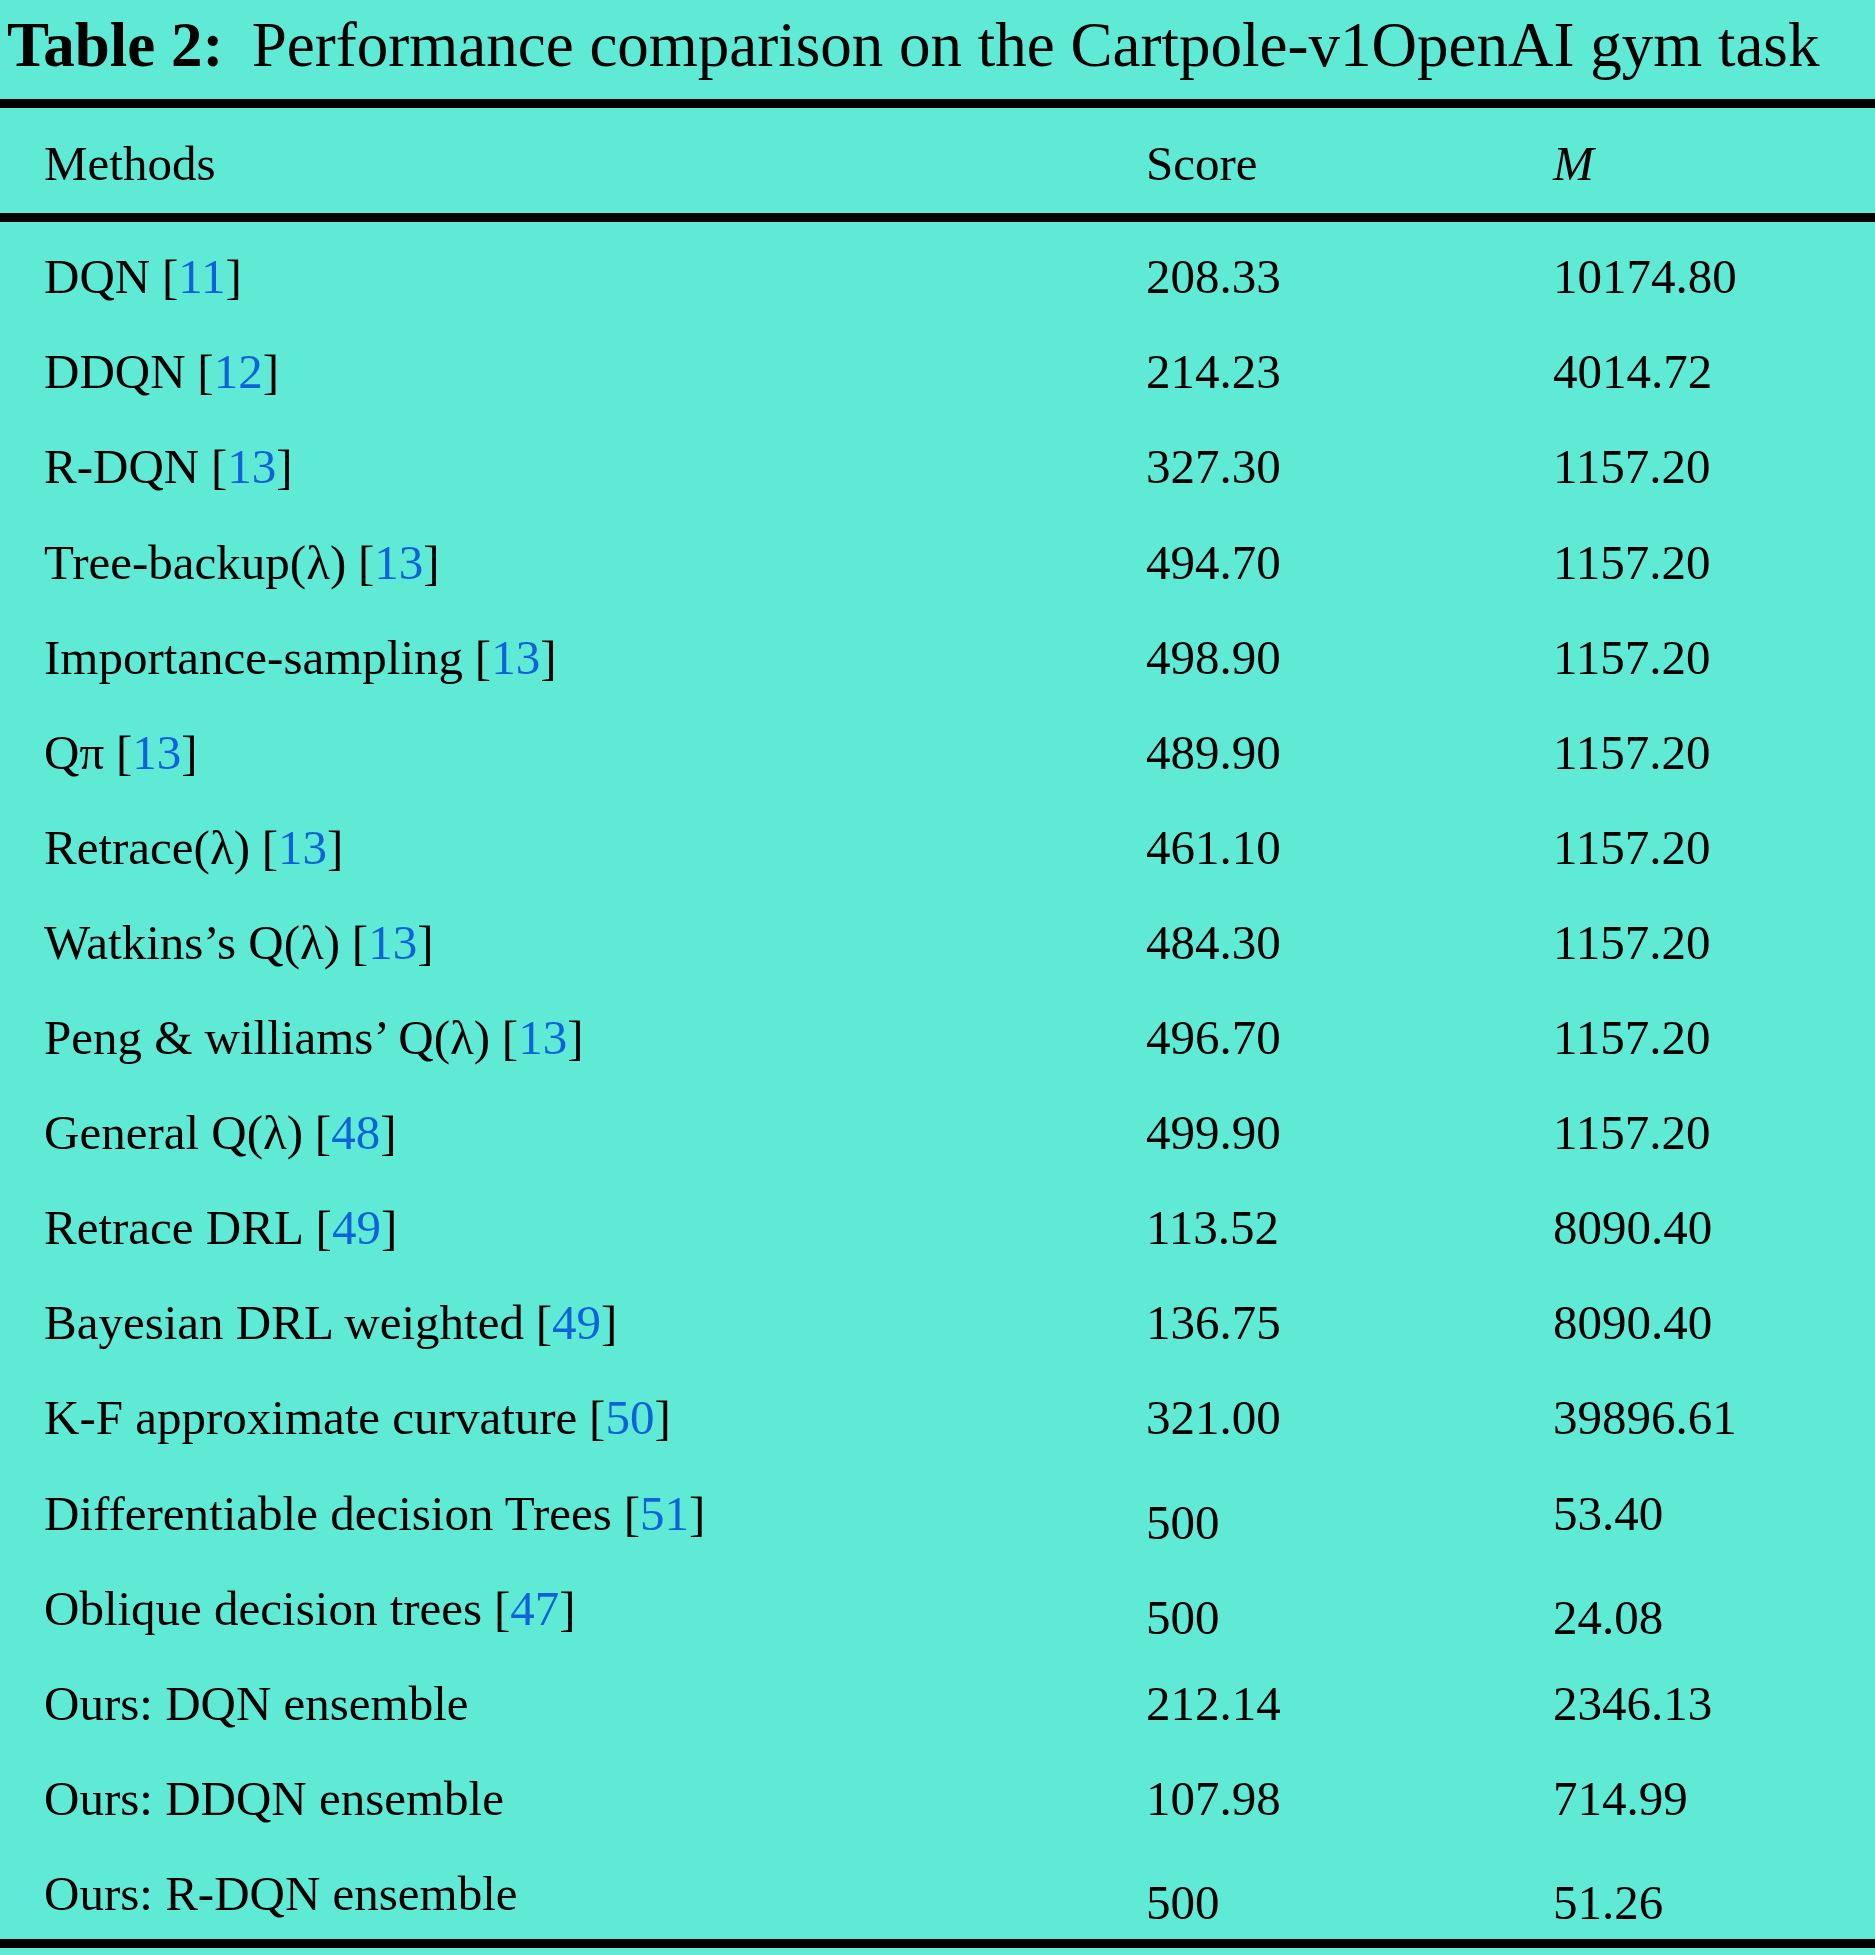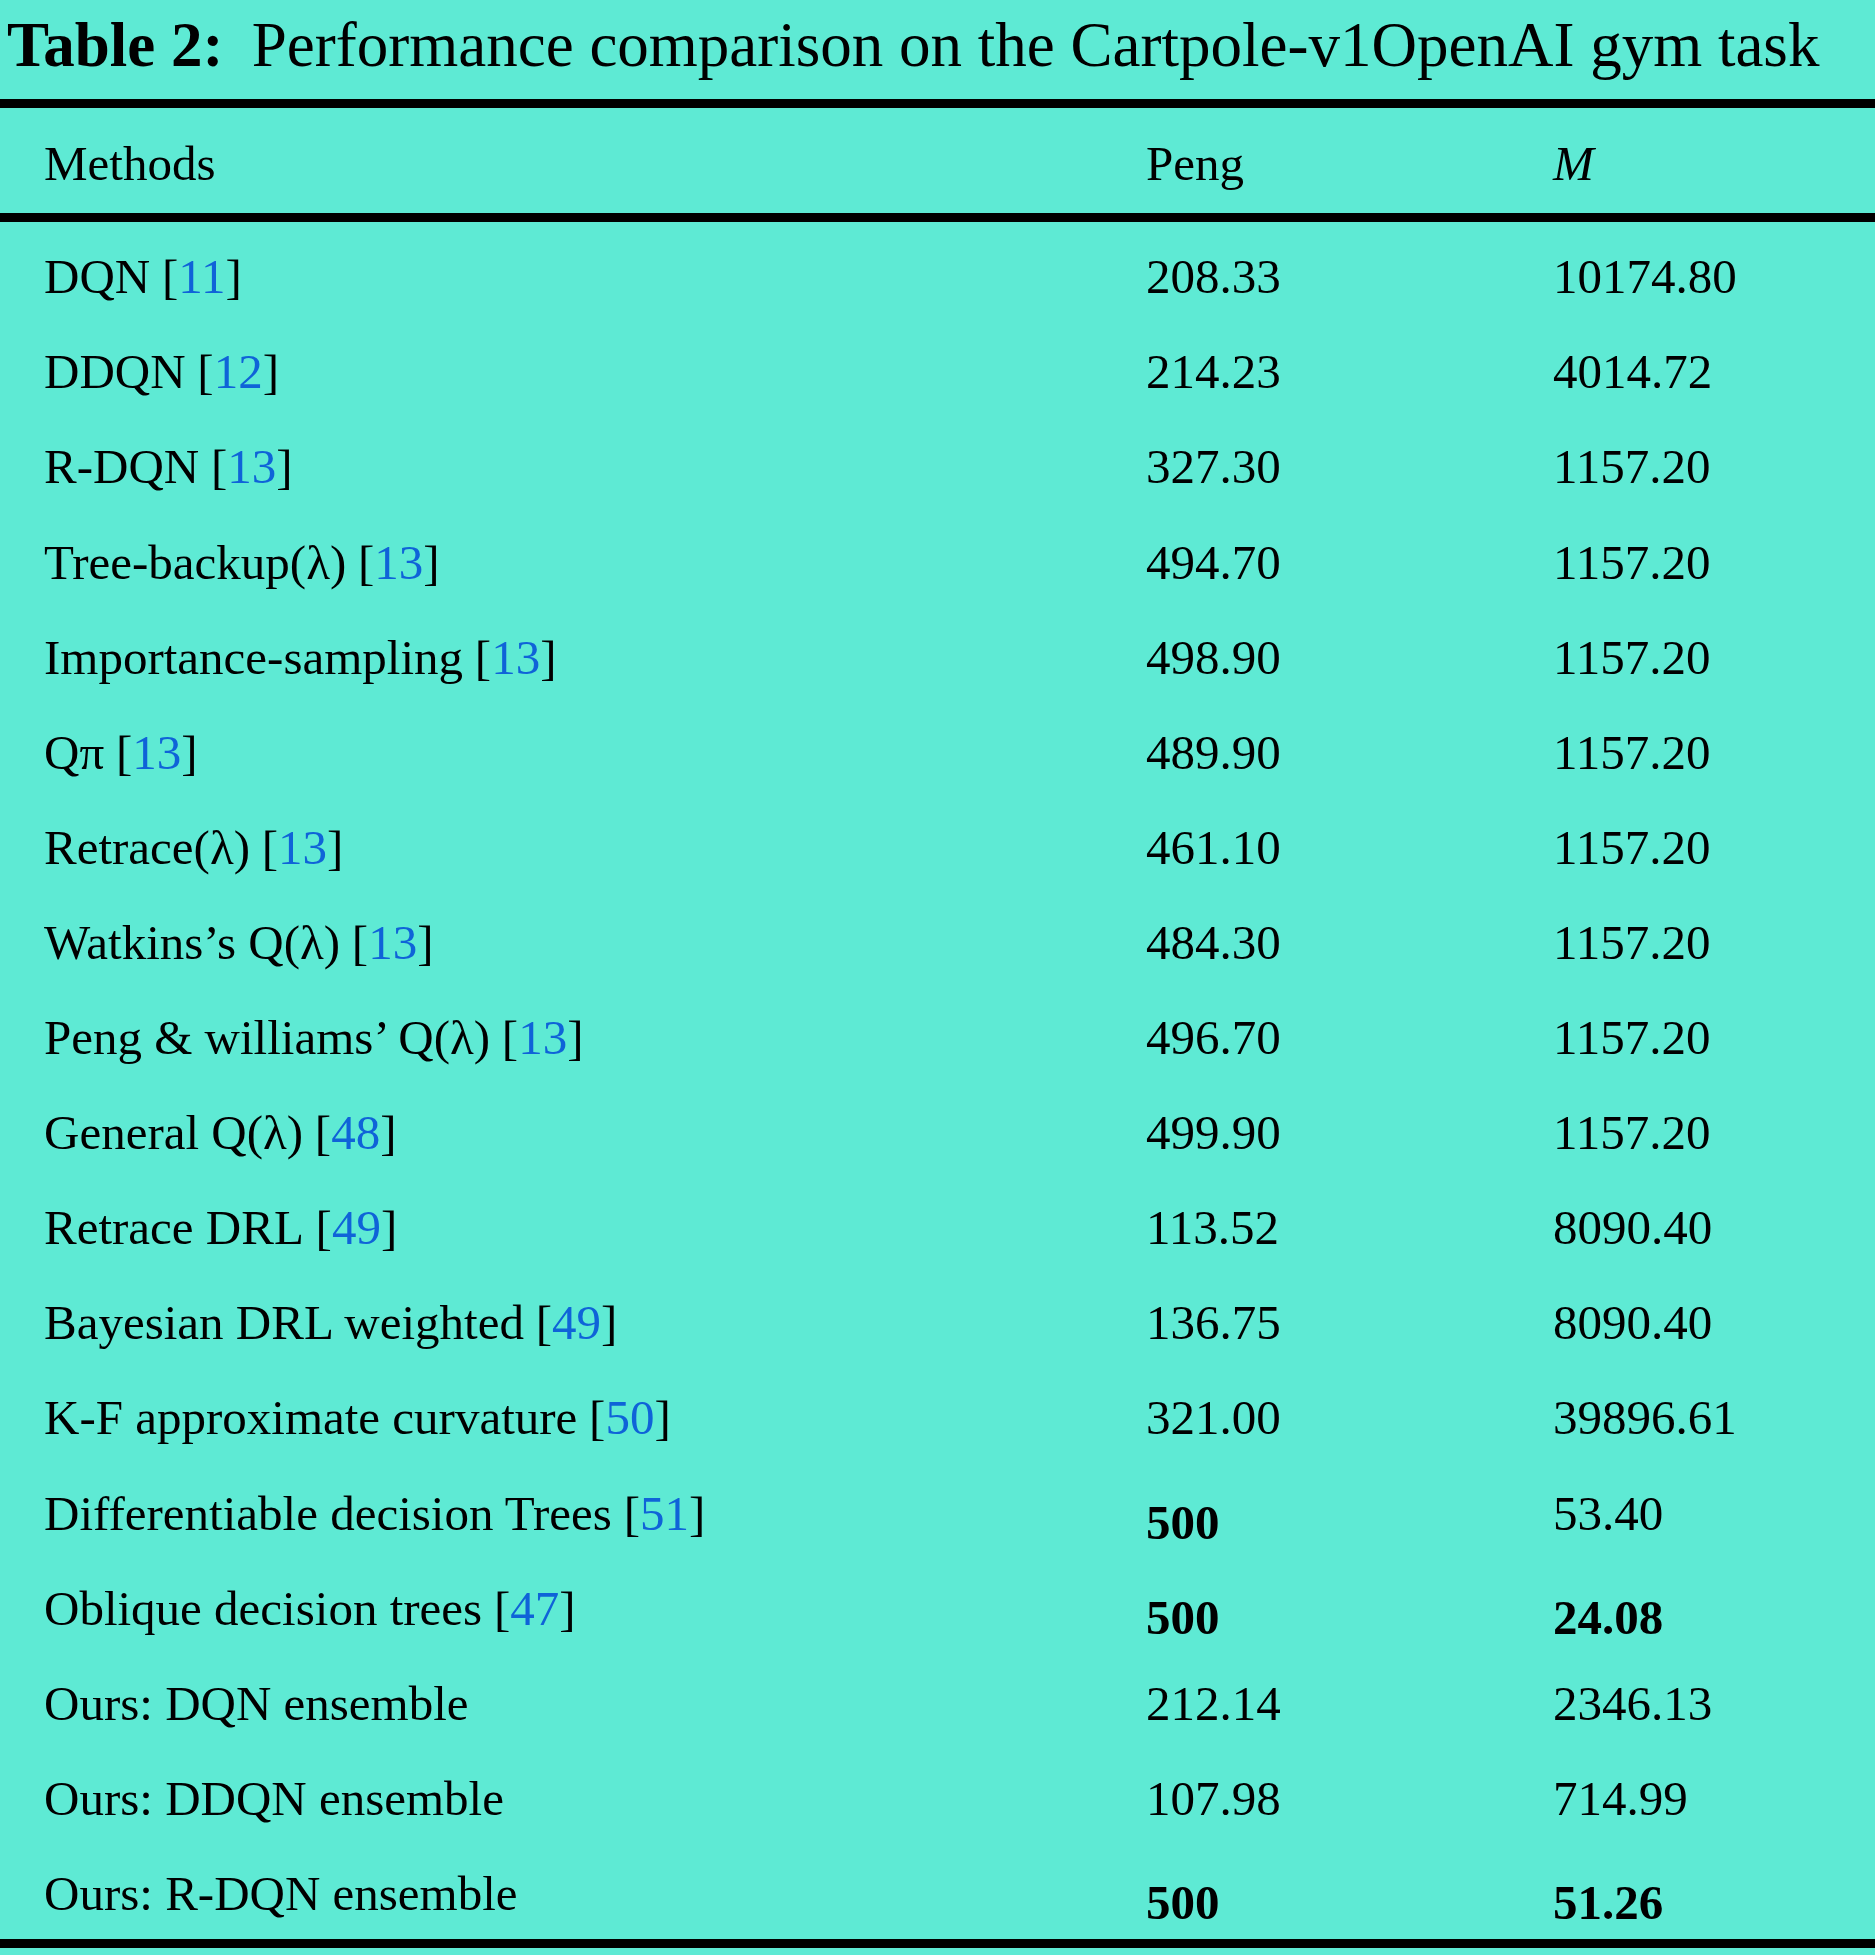--- a/index.html
+++ b/index.html
@@ -51,38 +51,38 @@
     height: 100%;
     display: flex;
     align-items: center;
     white-space: nowrap;
     font-size: 49px;
   }
   .c-method { left: 44px; }
   .c-score  { left: 1146px; }
   .c-m      { left: 1553px; }
   .italic { font-style: italic; }
-  .bold   { font-weight: bold; margin-top: 17px; }
+  .bold   { font-weight: normal; margin-top: 17px; }
   .cite   { color: #0F63D8; }
   .bk-open { padding-left: 0.24em; }
 </style>
 </head>
 <body>
 
 <div class="page">
 
   <div class="caption">
     <span class="caption-label">Table 2:</span><span>Performance comparison on the Cartpole-v1OpenAI gym task</span>
   </div>
 
   <div class="rule rule-top"></div>
 
   <div class="hrow">
     <div class="cell c-method">Methods</div>
-    <div class="cell c-score">Peng</div>
+    <div class="cell c-score">Score</div>
     <div class="cell c-m italic">M</div>
   </div>
 
   <div class="rule rule-mid"></div>
 
   <div class="trow" style="top:229px">
     <div class="cell c-method">
         <span>DQN</span>
         <span class="bk-open">[</span>
         <span class="cite">11</span>

